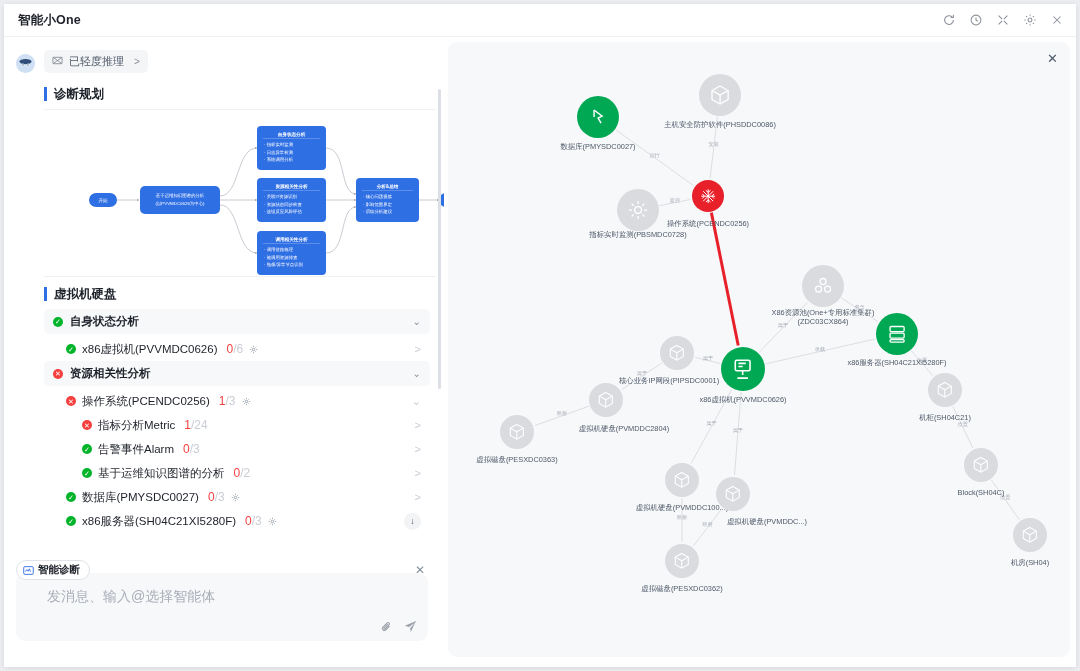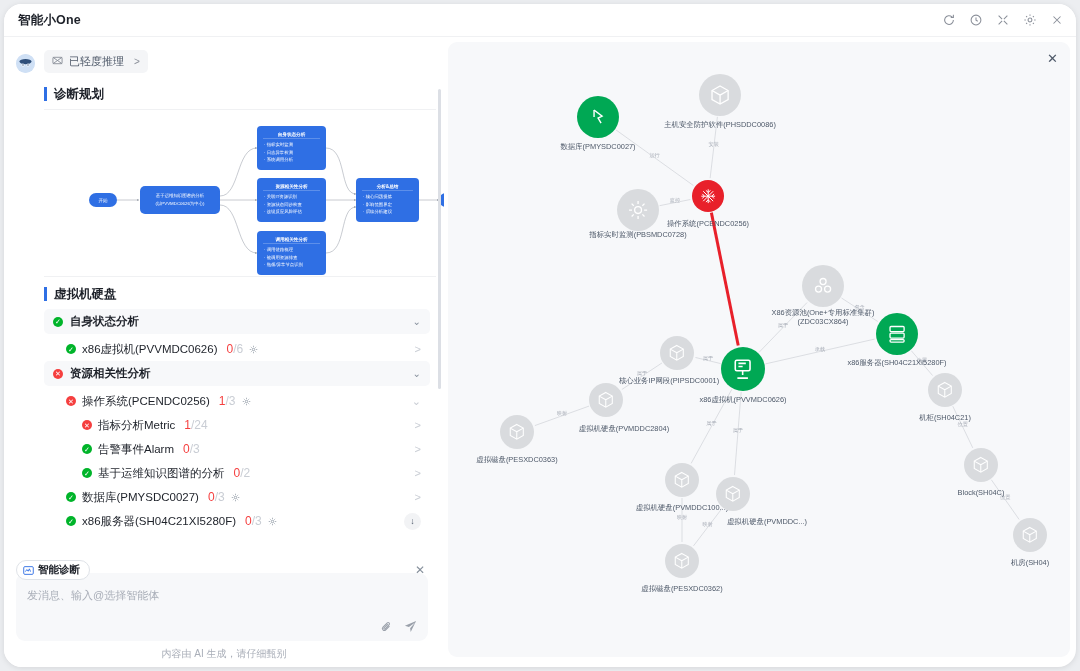--- a/index.html
+++ b/index.html
@@ -5,21 +5,21 @@
   * { box-sizing: border-box; margin:0; padding:0; }
   html,body { width:1080px; height:671px; overflow:hidden; }
   body {
     font-family: "Liberation Sans", "DejaVu Sans", sans-serif;
     background:#eceef1;
     font-size:12px;
     color:#1f2329;
   }
   .window {
     position:absolute; left:4px; top:4px; width:1072px; height:663px;
-    background:#ffffff; border-radius:18px;
+    background:#ffffff; border-radius:0;
     box-shadow:0 1px 6px rgba(0,0,0,.10);
     overflow:hidden;
   }
   
   .titlebar {
     position:absolute; left:0; top:0; width:100%; height:33px;
     background:#fff; display:flex; align-items:center;
     border-bottom:1px solid #f0f1f3;
   }
   .app-title { margin-left:14px; font-size:12.5px; font-weight:bold; color:#1d2129; letter-spacing:.2px;}
@@ -108,21 +108,21 @@
     background:#fff; border:1px solid #dfe3e8; border-radius:11px;
     padding:2px 9px 2px 6px; font-size:10.5px; font-weight:bold; color:#1d2129;
   }
   .agent-chip .bx { width:11px;height:11px; color:#2f6fe4;}
   .agent-chip .bx svg{display:block}
   .chip-close { margin-left:auto; color:#86909c; font-size:12px; padding-right:3px; cursor:pointer;}
   .input-box {
     background:#f7f8fa; border-radius:9px; height:68px; position:relative;
     padding:15px 11px 0 11px;
   }
-  .input-box .ph { color:#a9aeb8; font-size:11px;}
+  .input-box .ph { color:#a9aeb8; font-size:14px;margin-left:20px;}
   .input-icons { position:absolute; right:11px; bottom:8px; display:flex; gap:11px; align-items:center;}
   .input-icons .ic{ width:13px;height:13px; color:#9aa0aa; cursor:pointer;}
   .input-icons .ic svg{display:block}
   .footnote {
     position:absolute; left:0; bottom:6px; width:440px; text-align:center;
     font-size:10px; color:#a9aeb8;
   }
 
   
   .right-col {
@@ -392,21 +392,20 @@
           </span>
           <span class="ic">
             <svg viewBox="0 0 14 14" fill="currentColor">
                 <path d="M13 1L1 6.1l4.3 1.4L12 2.6 6.6 8.9l.6 4z"></path>
               </svg>
           </span>
         </div>
       </div>
     </div>
 
-    <div class="footnote">内容由 AI 生成，请仔细甄别</div>
   </div>
 
   <div class="right-col">
     <span class="panel-close">✕</span>
     <svg class="graph-svg" id="graph-edges" width="622" height="615">
         <line x1="167.86914860420185" y1="87.83329763392679" x2="245.37978750565304" y2="143.50002920860535" stroke="#d4d7dc" stroke-width="0.8"></line>
         <line x1="269.40439453809495" y1="74.84634597103434" x2="262.12367719610415" y2="136.12571693279008" stroke="#d4d7dc" stroke-width="0.8"></line>
         <line x1="211.57277486520024" y1="163.68544502695994" x2="242.34954783756345" y2="157.5300904324873" stroke="#d4d7dc" stroke-width="0.8"></line>
         <line x1="263.371010132737" y1="170.66242151324303" x2="290.2409268714301" y2="303.47658139306867" stroke="#e8202a" stroke-width="3"></line>
         <line x1="310.9614253940407" y1="310.4400211536828" x2="359.0385746059593" y2="260.5599788463172" stroke="#d4d7dc" stroke-width="0.8"></line>

